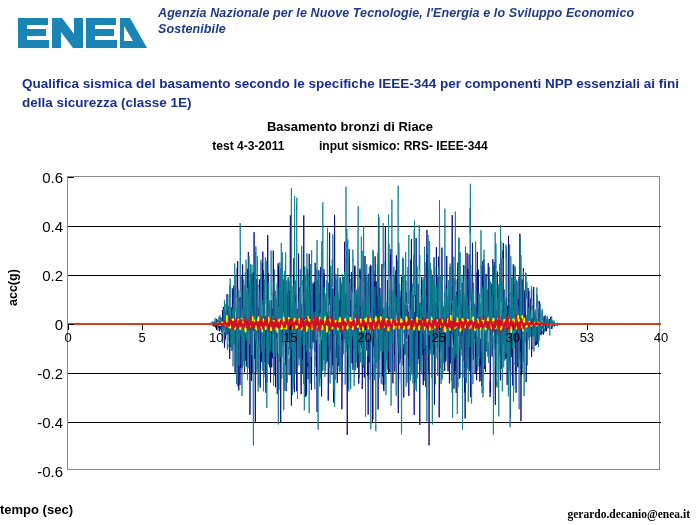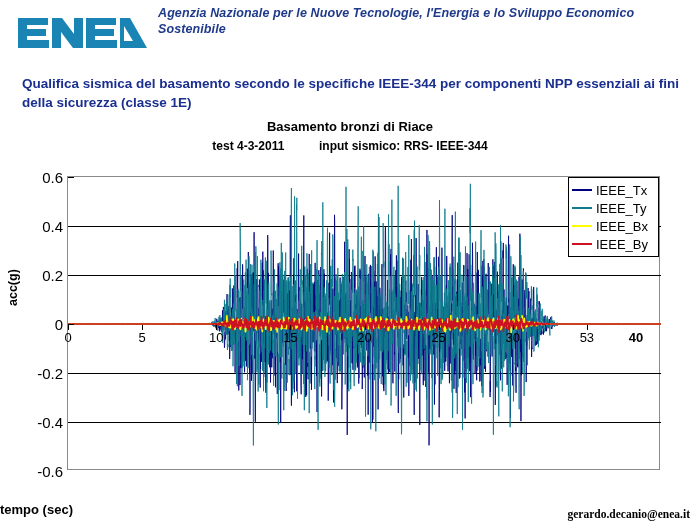--- a/index.html
+++ b/index.html
@@ -294,41 +294,23 @@
         </div>
       <div id="xtick-holder">
           <div class="xtick" style="left: 0px; top: 153px;">0</div>
           <div class="xtick" style="left: 74.125px; top: 153px;">5</div>
           <div class="xtick" style="left: 148.25px; top: 153px;">10</div>
           <div class="xtick" style="left: 222.375px; top: 153px;">15</div>
           <div class="xtick" style="left: 296.5px; top: 153px;">20</div>
           <div class="xtick" style="left: 370.625px; top: 153px;">25</div>
           <div class="xtick" style="left: 444.75px; top: 153px;">30</div>
           <div class="xtick" style="left: 518.875px; top: 153px;">53</div>
-          <div class="xtick" style="left: 568px; top: 153px; font-weight: bold;">40</div>
+          <div class="xtick" style="left: 593px; top: 153px;">40</div>
         </div>
 
-      <div id="legend">
-        <div class="legend-row">
-          <span class="legend-swatch" style="background: rgb(0, 0, 128);"></span>
-          <span class="legend-label">IEEE_Tx</span>
-        </div>
-        <div class="legend-row">
-          <span class="legend-swatch" style="background: rgb(14, 124, 140);"></span>
-          <span class="legend-label">IEEE_Ty</span>
-        </div>
-        <div class="legend-row">
-          <span class="legend-swatch" style="background: rgb(255, 255, 0);"></span>
-          <span class="legend-label">IEEE_Bx</span>
-        </div>
-        <div class="legend-row">
-          <span class="legend-swatch" style="background: rgb(204, 17, 34);"></span>
-          <span class="legend-label">IEEE_By</span>
-        </div>
-      </div>
     </div>
 
     <div id="ylabel">acc(g)</div>
     <div id="xlabel">tempo (sec)</div>
     <div id="footer-email">gerardo.decanio@enea.it</div>
   </div>
 
 </div>
 
 </body></html>

